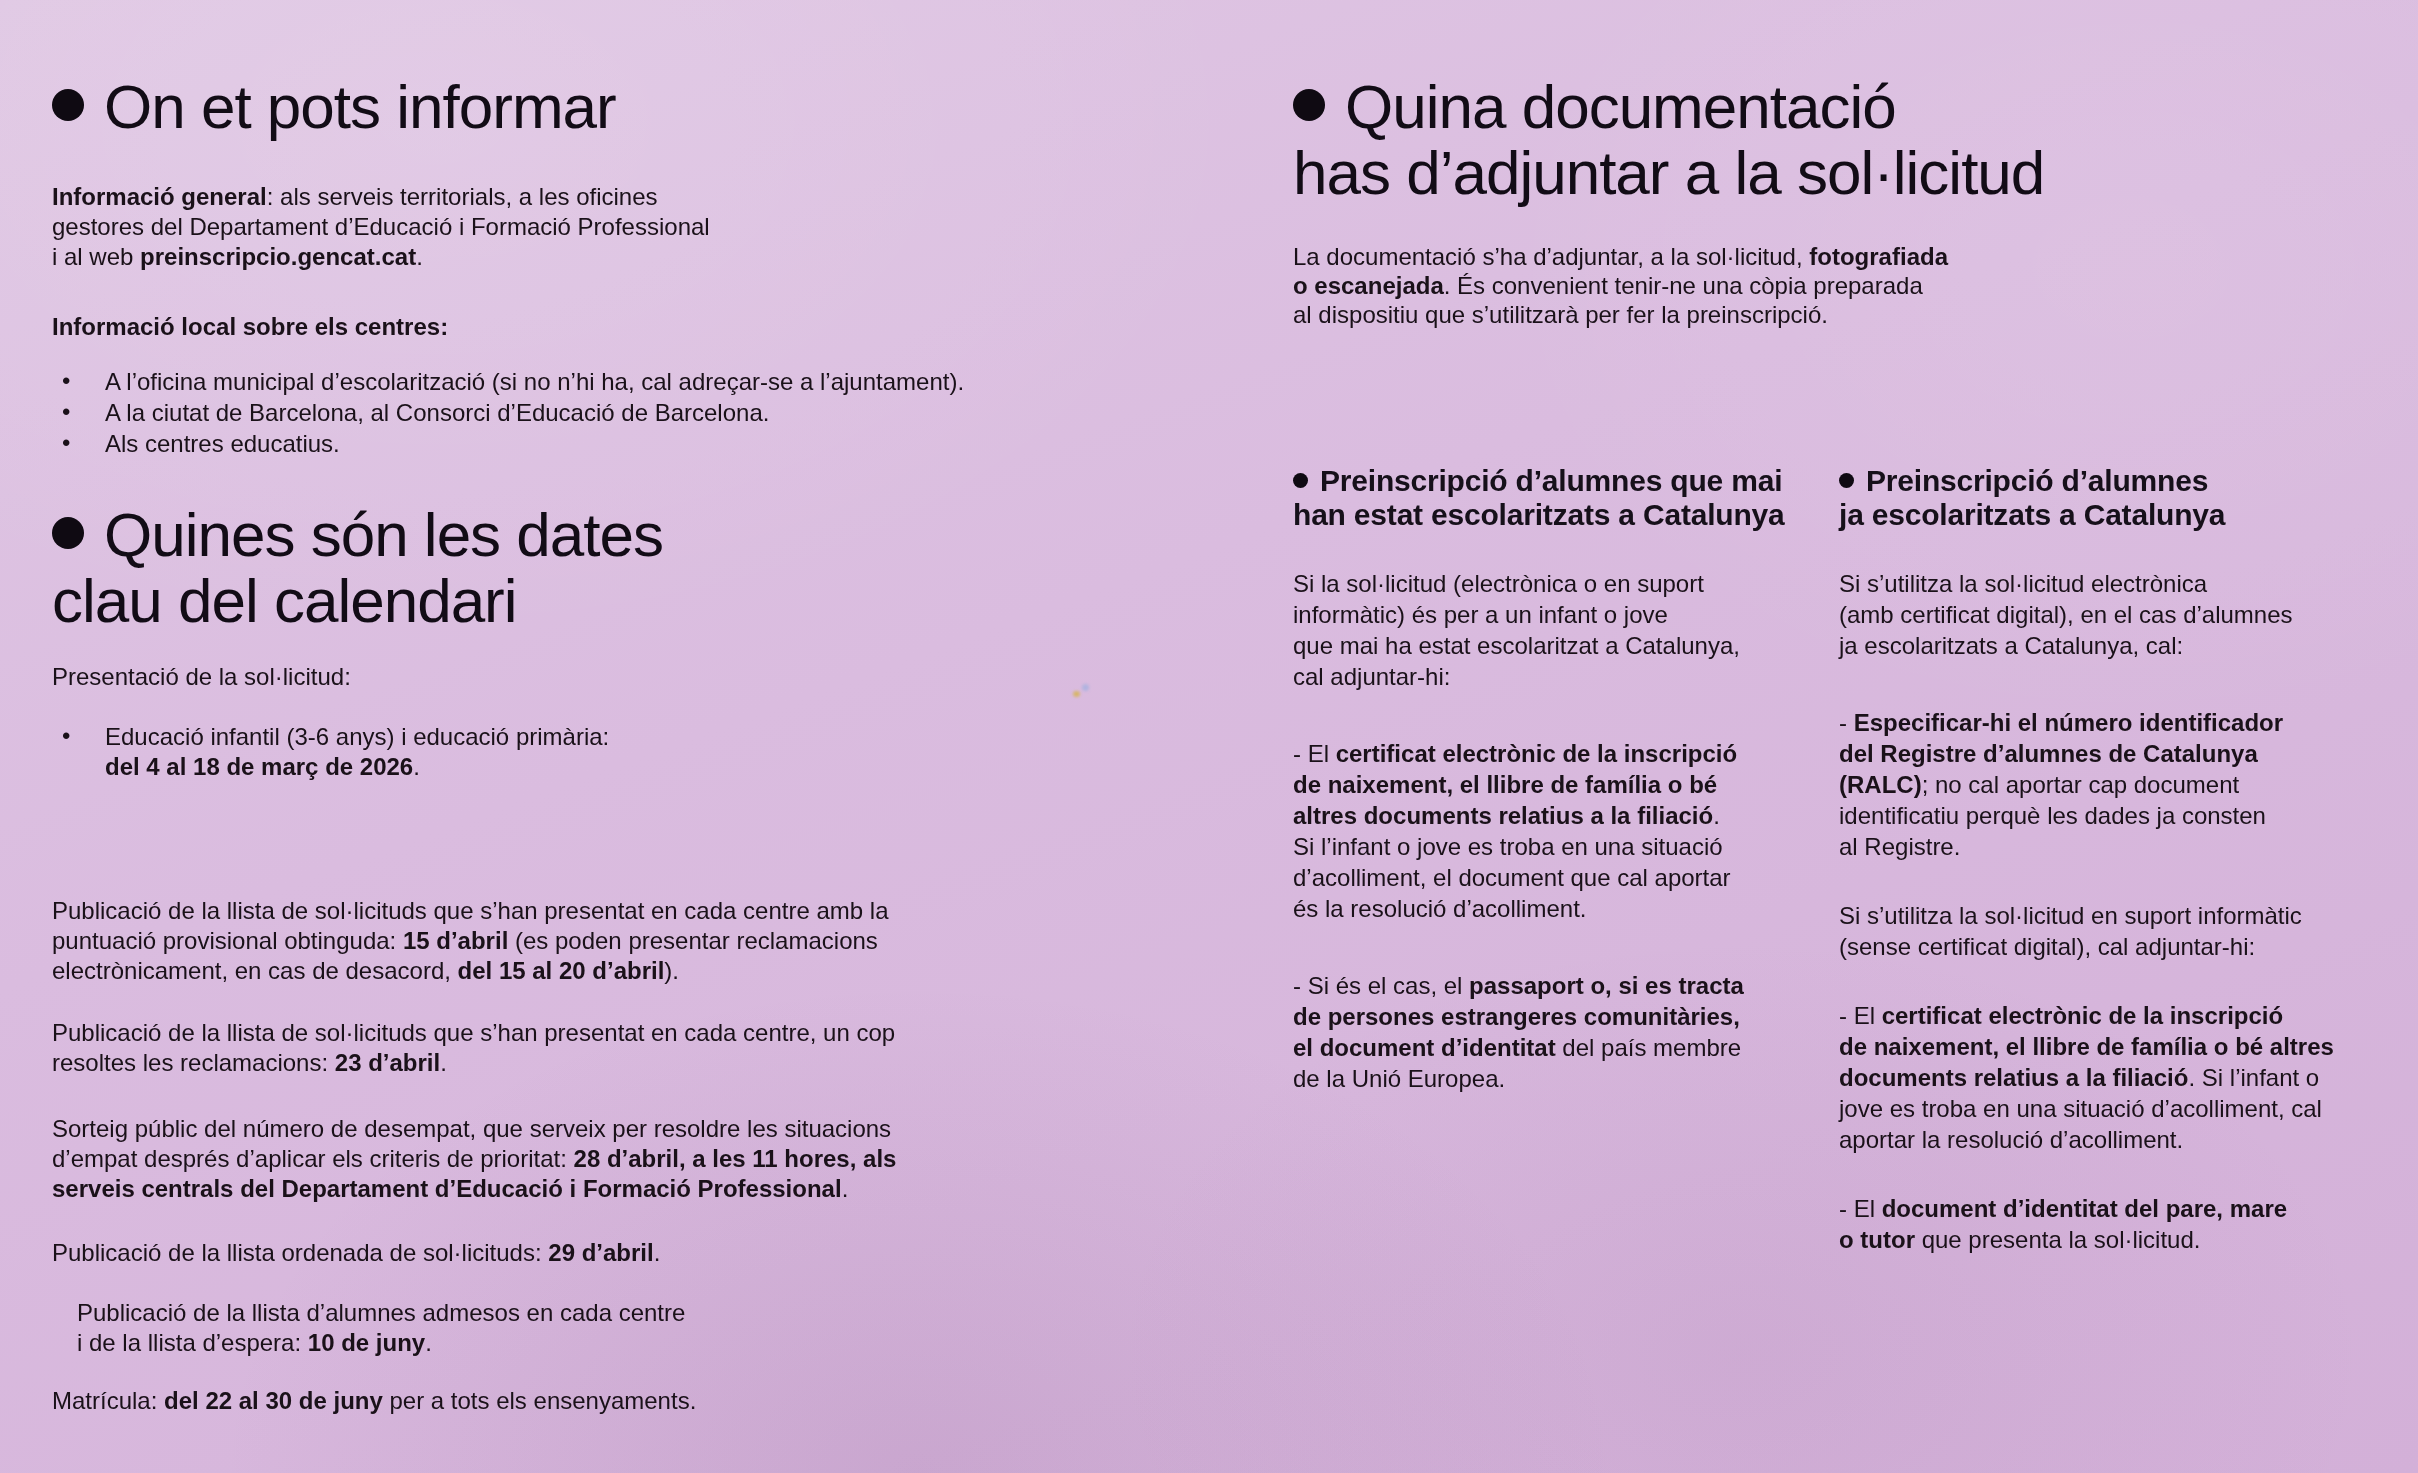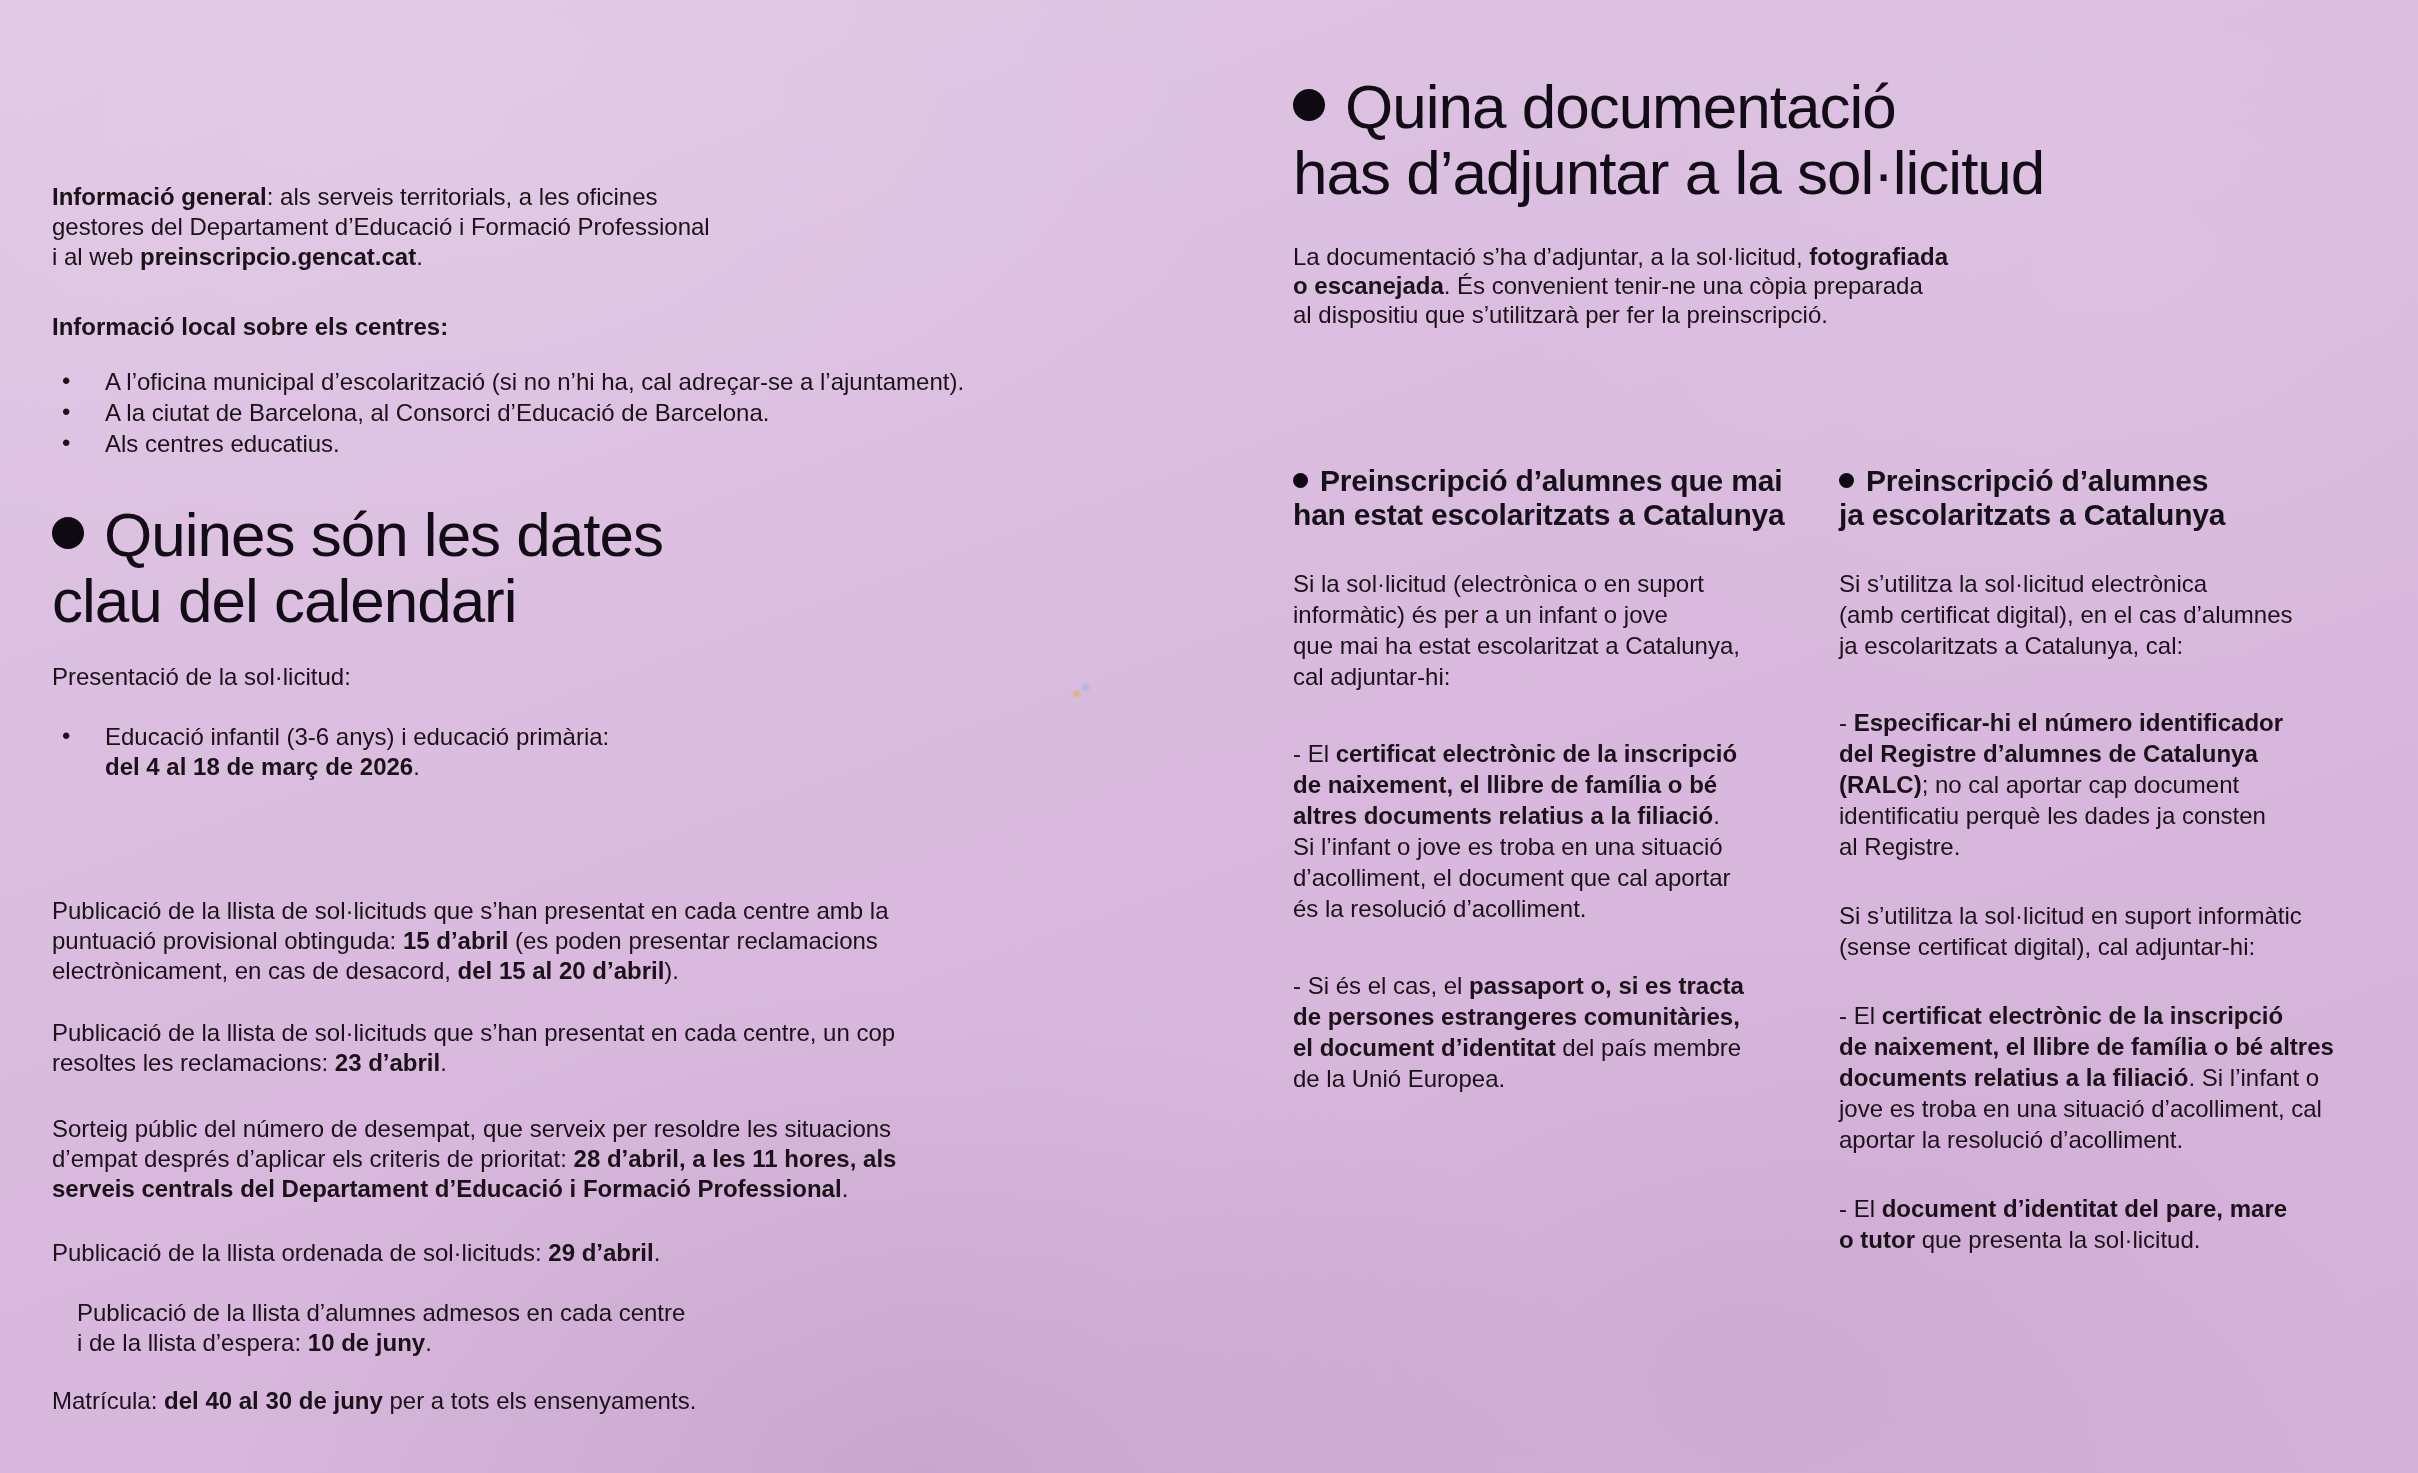--- a/index.html
+++ b/index.html
@@ -48,20 +48,23 @@
   .speck{position:absolute;border-radius:50%;filter:blur(1.5px);}
 </style>
 </head>
 <body>
 
 <div class="page">
 
   <div class="speck" style="left:1073px;top:691px;width:7px;height:6px;background:#d6b44a;opacity:.8"></div>
   <div class="speck" style="left:1082px;top:684px;width:7px;height:7px;background:#9fb0e0;opacity:.7"></div>
 
+  <h1 class="abs h1" style="left:52px;top:74px;">
+    <span class="dot dot-lg"></span><span class="pre">On et pots informar</span>
+  </h1>
 
   <p class="abs body rich" style="left:52px;top:182px;"><span class="b">Informació general</span><span>: als serveis territorials, a les oficines
 gestores del Departament d’Educació i Formació Professional
 i al web </span><span class="b">preinscripcio.gencat.cat</span><span>.</span></p>
 
   <p class="abs body bold" style="left:52px;top:312px;">Informació local sobre els centres:</p>
 
   <ul class="abs blist body" style="left:52px;top:366px;">
     <li>A l’oficina municipal d’escolarització (si no n’hi ha, cal adreçar-se a l’ajuntament).</li>
     <li>A la ciutat de Barcelona, al Consorci d’Educació de Barcelona.</li>
@@ -89,21 +92,21 @@
 
   <p class="abs body rich" style="left:52px;top:1114px;"><span>Sorteig públic del número de desempat, que serveix per resoldre les situacions
 d’empat després d’aplicar els criteris de prioritat: </span><span class="b">28 d’abril, a les 11 hores, als
 serveis centrals del Departament d’Educació i Formació Professional</span><span>.</span></p>
 
   <p class="abs body rich" style="left:52px;top:1238px;"><span>Publicació de la llista ordenada de sol·licituds: </span><span class="b">29 d’abril</span><span>.</span></p>
 
   <p class="abs body rich" style="left:52px;top:1298px;margin-left:25px;"><span>Publicació de la llista d’alumnes admesos en cada centre
 i de la llista d’espera: </span><span class="b">10 de juny</span><span>.</span></p>
 
-  <p class="abs body rich" style="left:52px;top:1386px;"><span>Matrícula: </span><span class="b">del 40 al 30 de juny</span><span> per a tots els ensenyaments.</span></p>
+  <p class="abs body rich" style="left:52px;top:1386px;"><span>Matrícula: </span><span class="b">del 22 al 30 de juny</span><span> per a tots els ensenyaments.</span></p>
 
   <h1 class="abs h1" style="left:1293px;top:74px;">
     <span class="dot dot-lg"></span><span class="pre">Quina documentació
 has d’adjuntar a la sol·licitud</span>
   </h1>
 
   <p class="abs body rich intro" style="left:1293px;top:242px;"><span>La documentació s’ha d’adjuntar, a la sol·licitud, </span><span class="b">fotografiada
 o escanejada</span><span>. És convenient tenir-ne una còpia preparada
 al dispositiu que s’utilitzarà per fer la preinscripció.</span></p>
 

